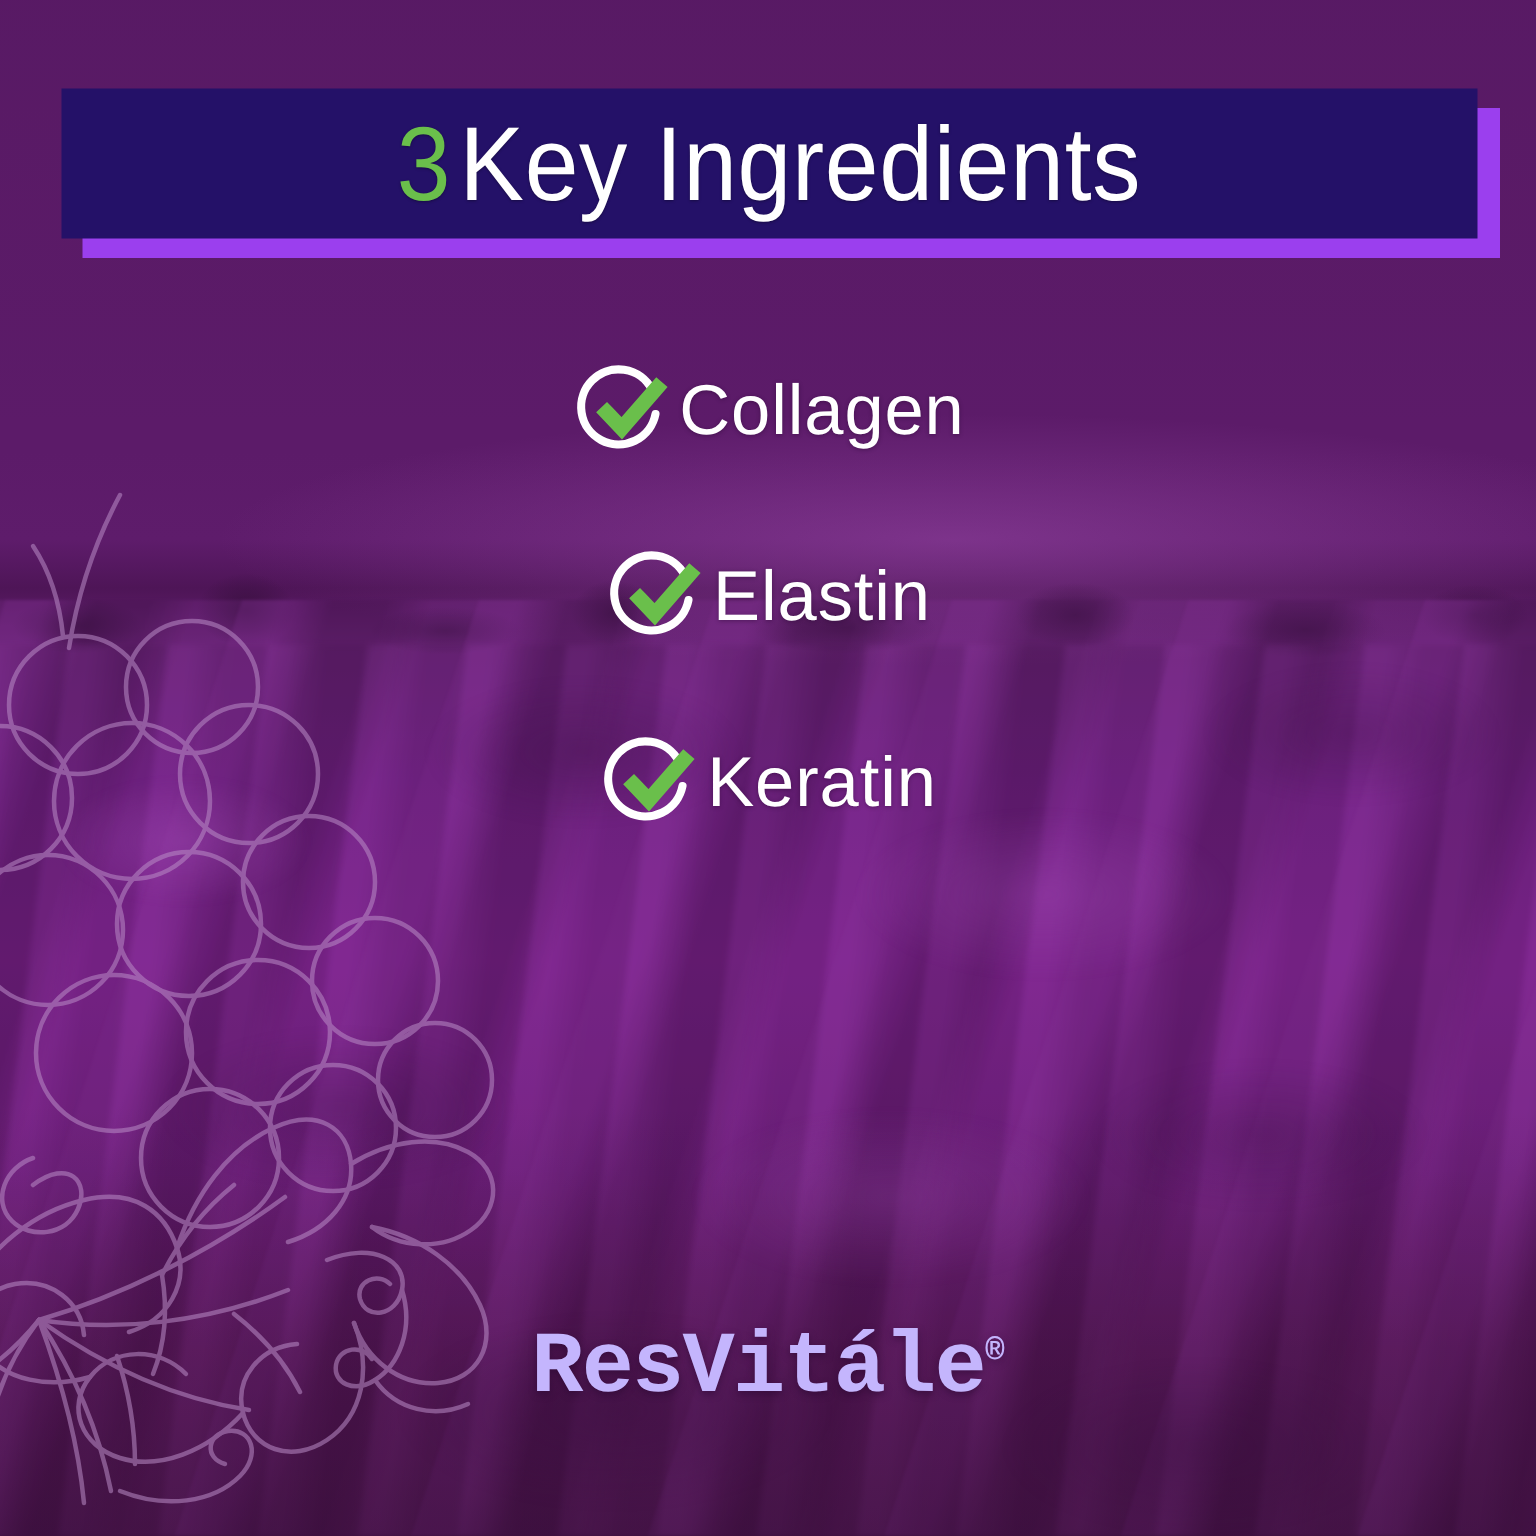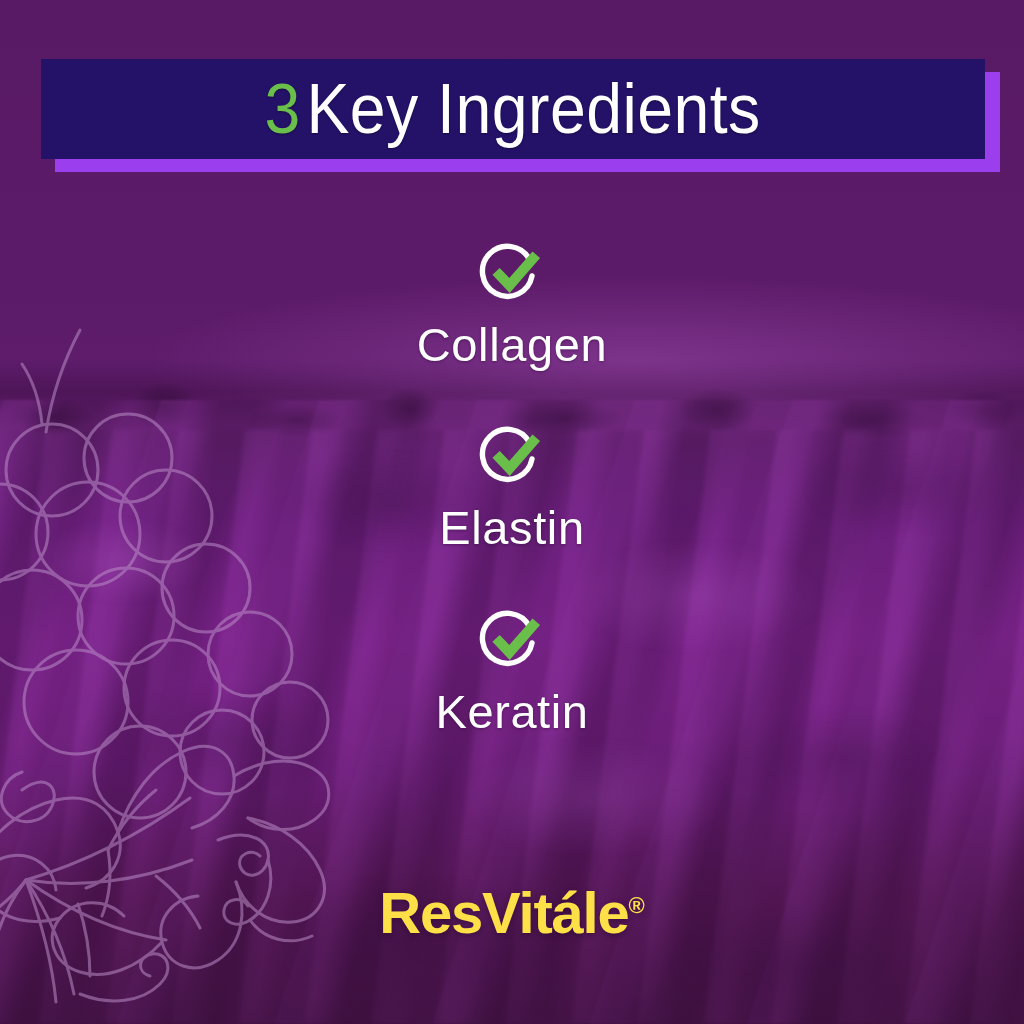--- a/index.html
+++ b/index.html
@@ -113,42 +113,42 @@
     white-space:nowrap;
     text-shadow:0 1px 2px rgba(0,0,0,.35);
   }
   .banner-title .num{color:#6ABF4B;margin-right:6px;}
 
   
   .items{
     position:absolute;left:0;right:0;top:238px;
     display:flex;flex-direction:column;align-items:center;
   }
-  .item{display:flex;flex-direction:column;align-items:center;}
+  .item{display:flex;}
   .item + .item{margin-top:52px;}
   .check-icon{width:72px;height:72px;display:block;}
   .item-label{
     margin-top:10px;
     font-family:"Liberation Sans", sans-serif;
     font-size:47px;line-height:1.05;
     font-weight:300;
     color:#FFFFFF;
     letter-spacing:.6px;
     text-shadow:0 1px 3px rgba(40,8,48,.45);
   }
 
   
   .brand{
     position:absolute;left:0;right:0;top:884px;
     text-align:center;
-    font-family:Liberation Sans, sans-serif;
+    font-family:Liberation Mono, monospace;
     font-weight:700;
     font-size:58px;
     line-height:1;
-    color:#fde047;
+    color:#c4b5fd;
     letter-spacing:-1.2px;
     text-shadow:0 2px 5px rgba(40,8,48,.5);
   }
   .brand .reg{
     font-size:22px;
     vertical-align:super;
     font-weight:700;
     letter-spacing:0;
   }
 </style>

